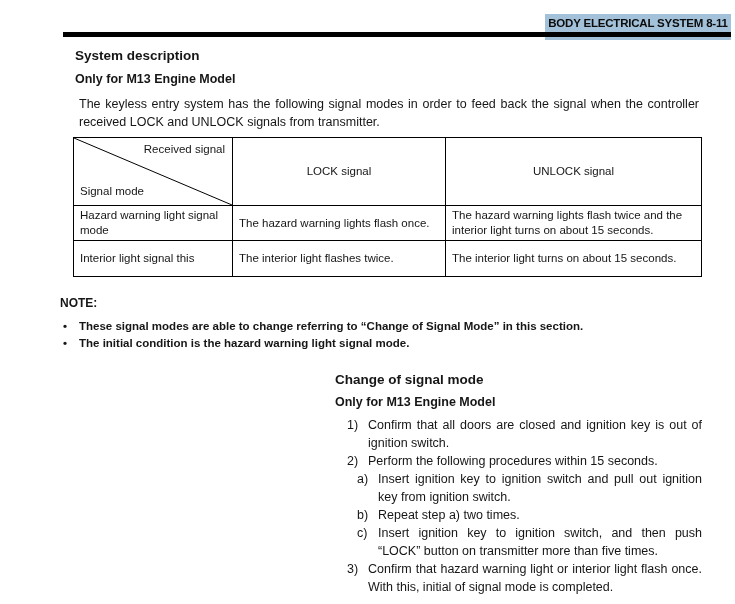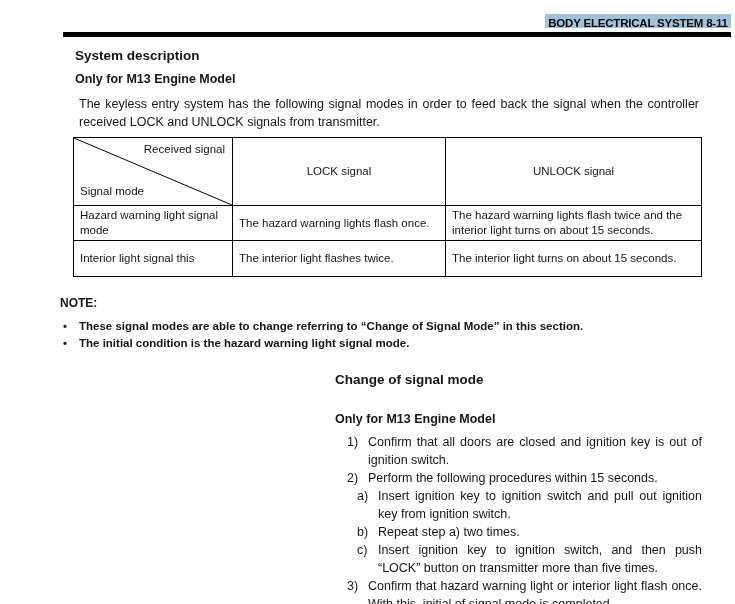--- a/index.html
+++ b/index.html
@@ -13,21 +13,21 @@
     color: #161616;
     overflow: hidden;
   }
 
   
   .header-label {
     position: absolute;
     left: 545px;
     top: 14px;
     width: 186px;
-    height: 14px;
+    height: 26px;
     background: #a3c2da;
     font-size: 11.5px;
     font-weight: bold;
     line-height: 18px;
     text-align: center;
     white-space: nowrap;
     letter-spacing: -0.2px;
     color: #0b0b0b;
   }
   .header-rule {
@@ -128,21 +128,21 @@
   }
   .note-item .note-text { flex: 1; }
 
   
   .sec2 {
     position: absolute;
     left: 335px;
     top: 372px;
     width: 367px;
   }
-  .sec2 .h1 { margin-bottom: 25px; }
+  .sec2 .h1 { margin-bottom: 8px; }
   .sec2 .h2 { margin-bottom: 7px; }
   .step {
     display: flex;
     margin-left: 12px;
     font-size: 12.5px;
     line-height: 18px;
   }
   .step.sub { margin-left: 22px; }
   .step .marker { flex: 0 0 21px; }
   .step .step-text { flex: 1; text-align: justify; }

